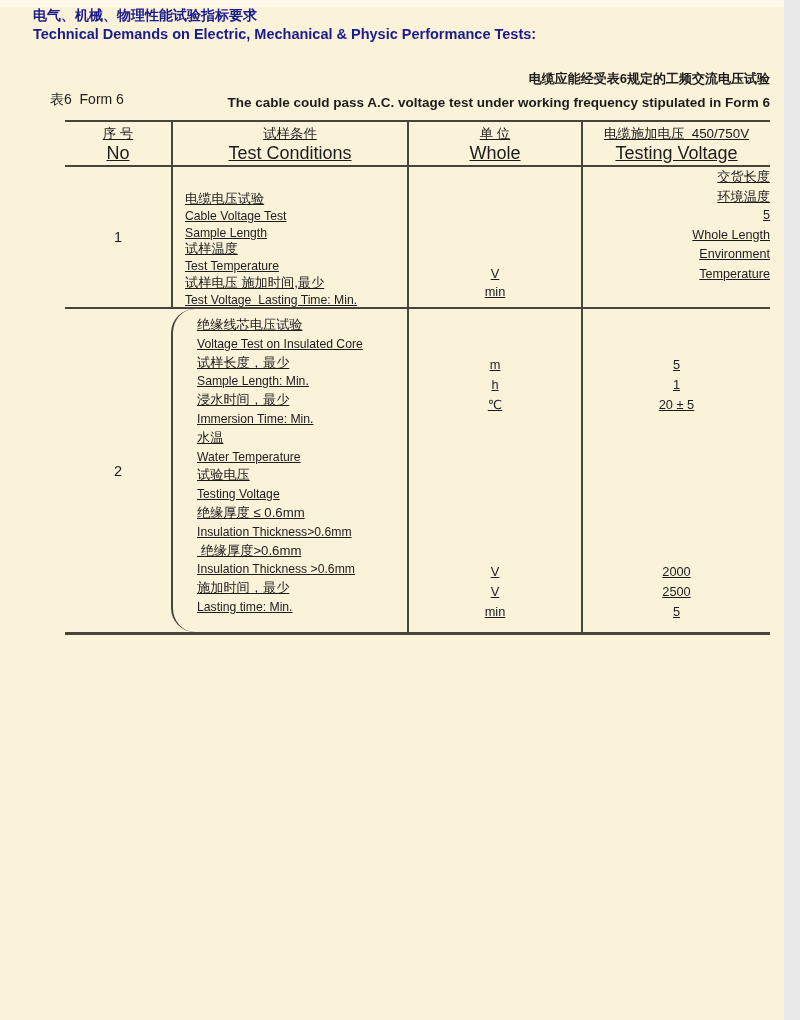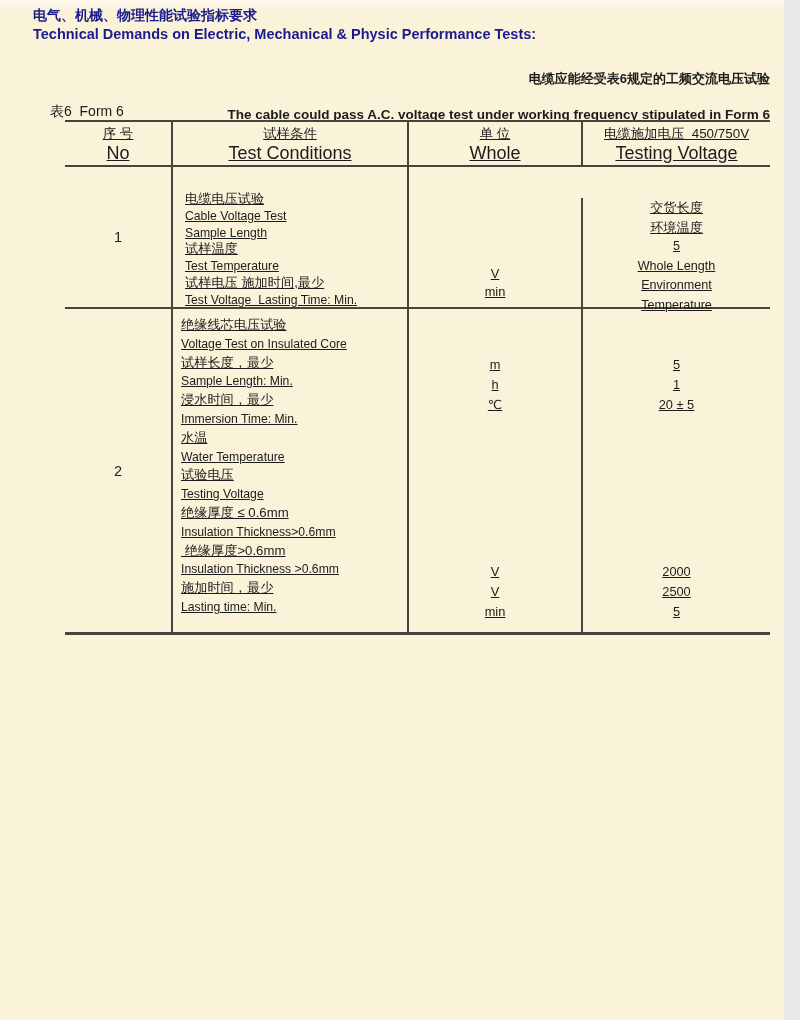--- a/index.html
+++ b/index.html
@@ -27,21 +27,21 @@
     position:absolute; left:33px; top:26px;
     font-size:14.5px; font-weight:bold; color:#1B1C8C;
     white-space:pre;
   }
 
   .caption {
     position:absolute; left:50px; top:70px; width:720px;
     display:flex; justify-content:space-between; align-items:flex-end;
   }
   .form-label { font-size:14px; white-space:pre; padding-bottom:1px; }
-  .caption-right { display:flex; flex-direction:column; align-items:flex-end; gap:19px; }
+  .caption-right { display:flex; flex-direction:column; align-items:flex-end; gap:7px; }
   .note-zh { font-size:13px; font-weight:bold; white-space:pre; }
   .note-en { font-size:13.5px; font-weight:bold; white-space:pre; }
 
   .tbl {
     position:absolute; left:65px; top:120px;
     display:grid;
     grid-template-columns:106px 236px 174px 189px;
     grid-template-rows:45px 142px 323px;
     border-top:2px solid #45453D;
     border-bottom:3px solid #45453D;
@@ -60,30 +60,30 @@
   .hcell .ln { line-height:18px; font-size:18px; }
   .hcell .ln.zh { font-size:13.4px; }
 
   .no-cell {
     display:flex; align-items:center; justify-content:center;
     font-size:14.5px;
   }
 
   .cond1 { padding:24px 0 0 12px; }
   .cond1 .ln { line-height:16.8px; }
-  .cond2 { padding:7px 0 0 8px; }
+  .cond2 { padding:7px 0 0 24px;border-radius:24px; }
   .cond2 .ln { line-height:18.8px; }
 
   .unit1 {
     display:flex; flex-direction:column; justify-content:flex-end; align-items:center;
     padding-bottom:7px;
   }
   .unit1 .ln { line-height:17.5px; font-size:12.8px; }
 
-  .val1 { text-align:center;margin-top:31px; }
+  .val1 { text-align:right; }
   .val1 .ln { line-height:19.6px; font-size:12.6px; }
   .val1 .ln.zh { font-size:13.2px; }
 
   .split {
     display:flex; flex-direction:column; justify-content:space-between; align-items:center;
     padding:46px 0 10px 0;
   }
   .grp { display:flex; flex-direction:column; align-items:center; text-align:center; }
   .grp .ln { line-height:20px; font-size:12.8px; }
 </style>

